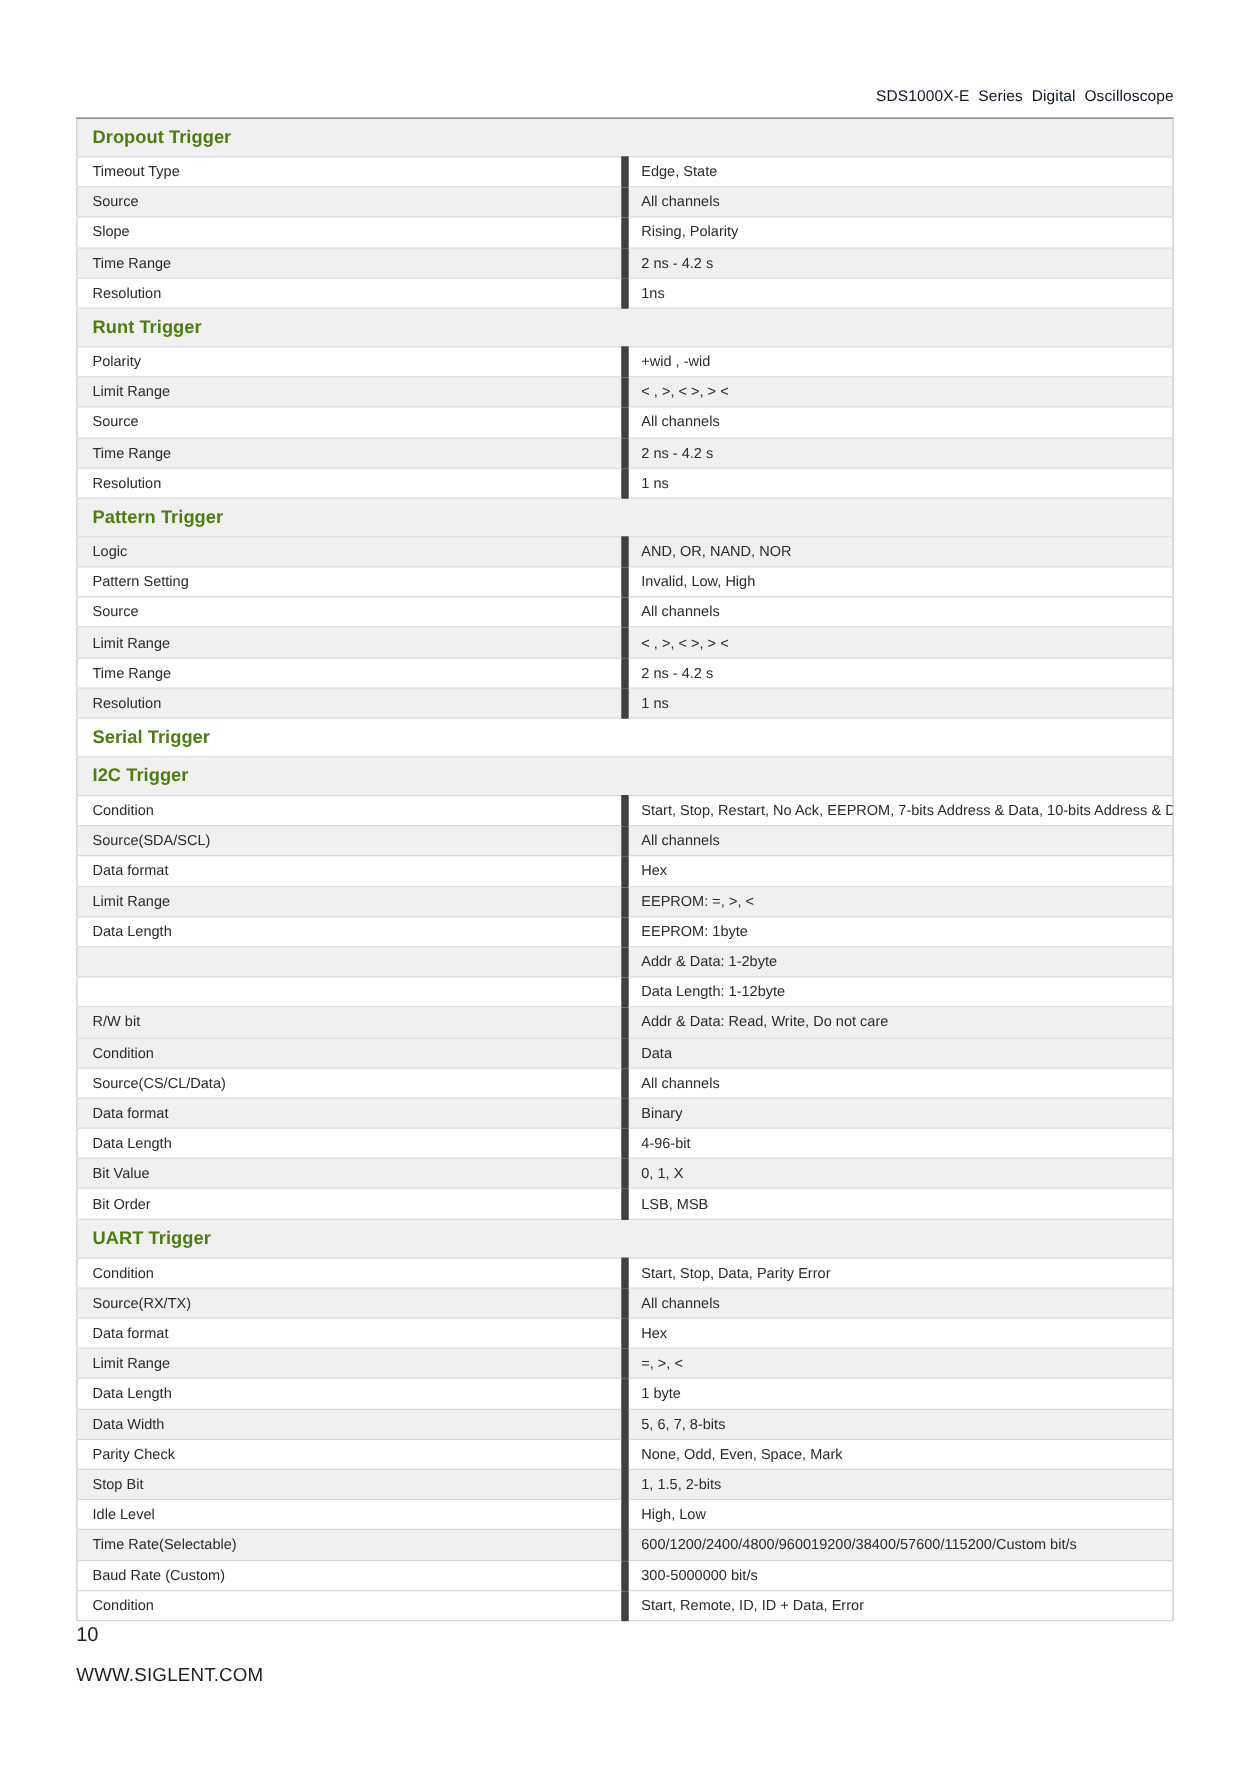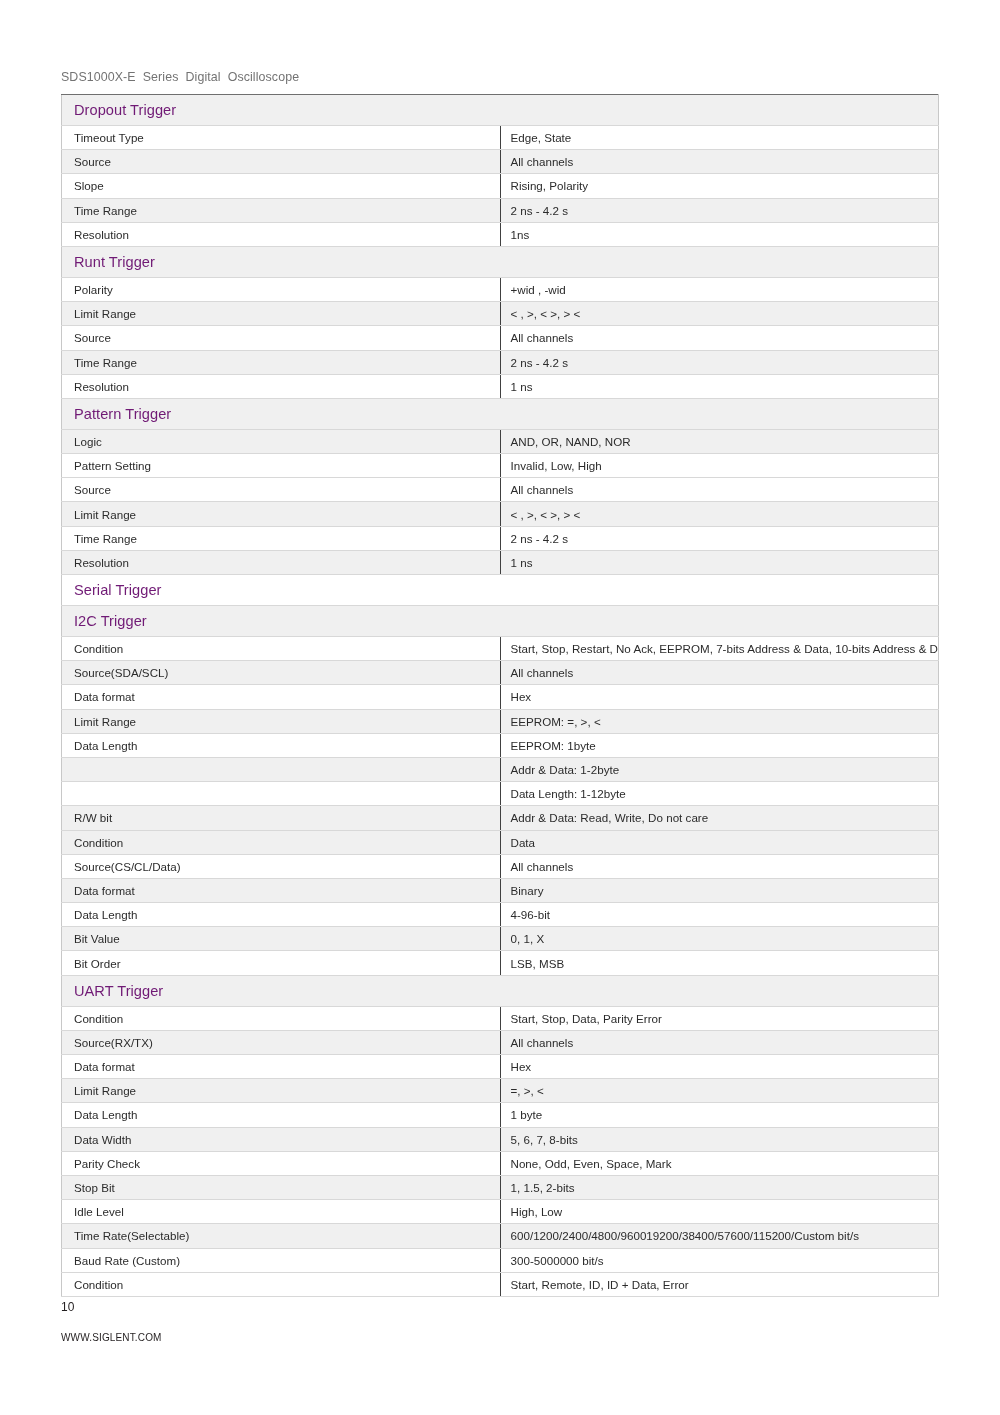--- a/index.html
+++ b/index.html
@@ -22,23 +22,23 @@
     height: 1415px;
     box-sizing: border-box;
   }
 
   
   .doc-header {
     position: absolute;
     left: 61px;
     top: 70px;
     width: 878px;
-    text-align: left;
+    text-align: right;
     font-size: 12.4px;
-    color: #737373;
+    color: #0f172a;
     letter-spacing: 0.1px;
     word-spacing: 3.5px;
     white-space: nowrap;
   }
 
   
   .spec-table {
     position: absolute;
     left: 61px;
     top: 94px;
@@ -56,59 +56,59 @@
     vertical-align: middle;
     overflow: hidden;
   }
 
   
   tr.section-row td {
     background: #ffffff;
     height: 30px;
     padding: 0 0 0 12px;
     font-size: 14.6px;
-    font-weight: normal;
-    color: #701a75;
+    font-weight: bold;
+    color: #4d7c0f;
     letter-spacing: 0.05px;
     white-space: nowrap;
   }
   tr.section-row.shaded td { background: #f0f0f0; }
 
   
   tr.data-row td {
     height: 23.2px;
     font-size: 11.6px;
     color: #2b2b2b;
     letter-spacing: 0.02px;
     white-space: nowrap;
   }
   tr.data-row td.cell-label {
     width: 184px;
     padding: 0 0 0 12px;
-    border-right: 1px solid #404040;
+    border-right: 6px solid #404040;
   }
   tr.data-row td.cell-value {
     padding: 0 0 0 10px;
   }
   tr.data-row.shaded td { background: #f0f0f0; }
   tr.data-row.plain  td { background: #ffffff; }
 
   
   .page-number {
     position: absolute;
     left: 61px;
     top: 1300px;
-    font-size: 12px;
+    font-size: 16px;
     color: #231f20;
   }
   .site-url {
     position: absolute;
     left: 61px;
     top: 1332px;
-    font-size: 10px;
+    font-size: 15px;
     color: #231f20;
     letter-spacing: 0.15px;
   }
 </style>
 </head>
 <body>
 
 <div class="page">
 
   <div class="doc-header">SDS1000X-E Series Digital Oscilloscope</div>

